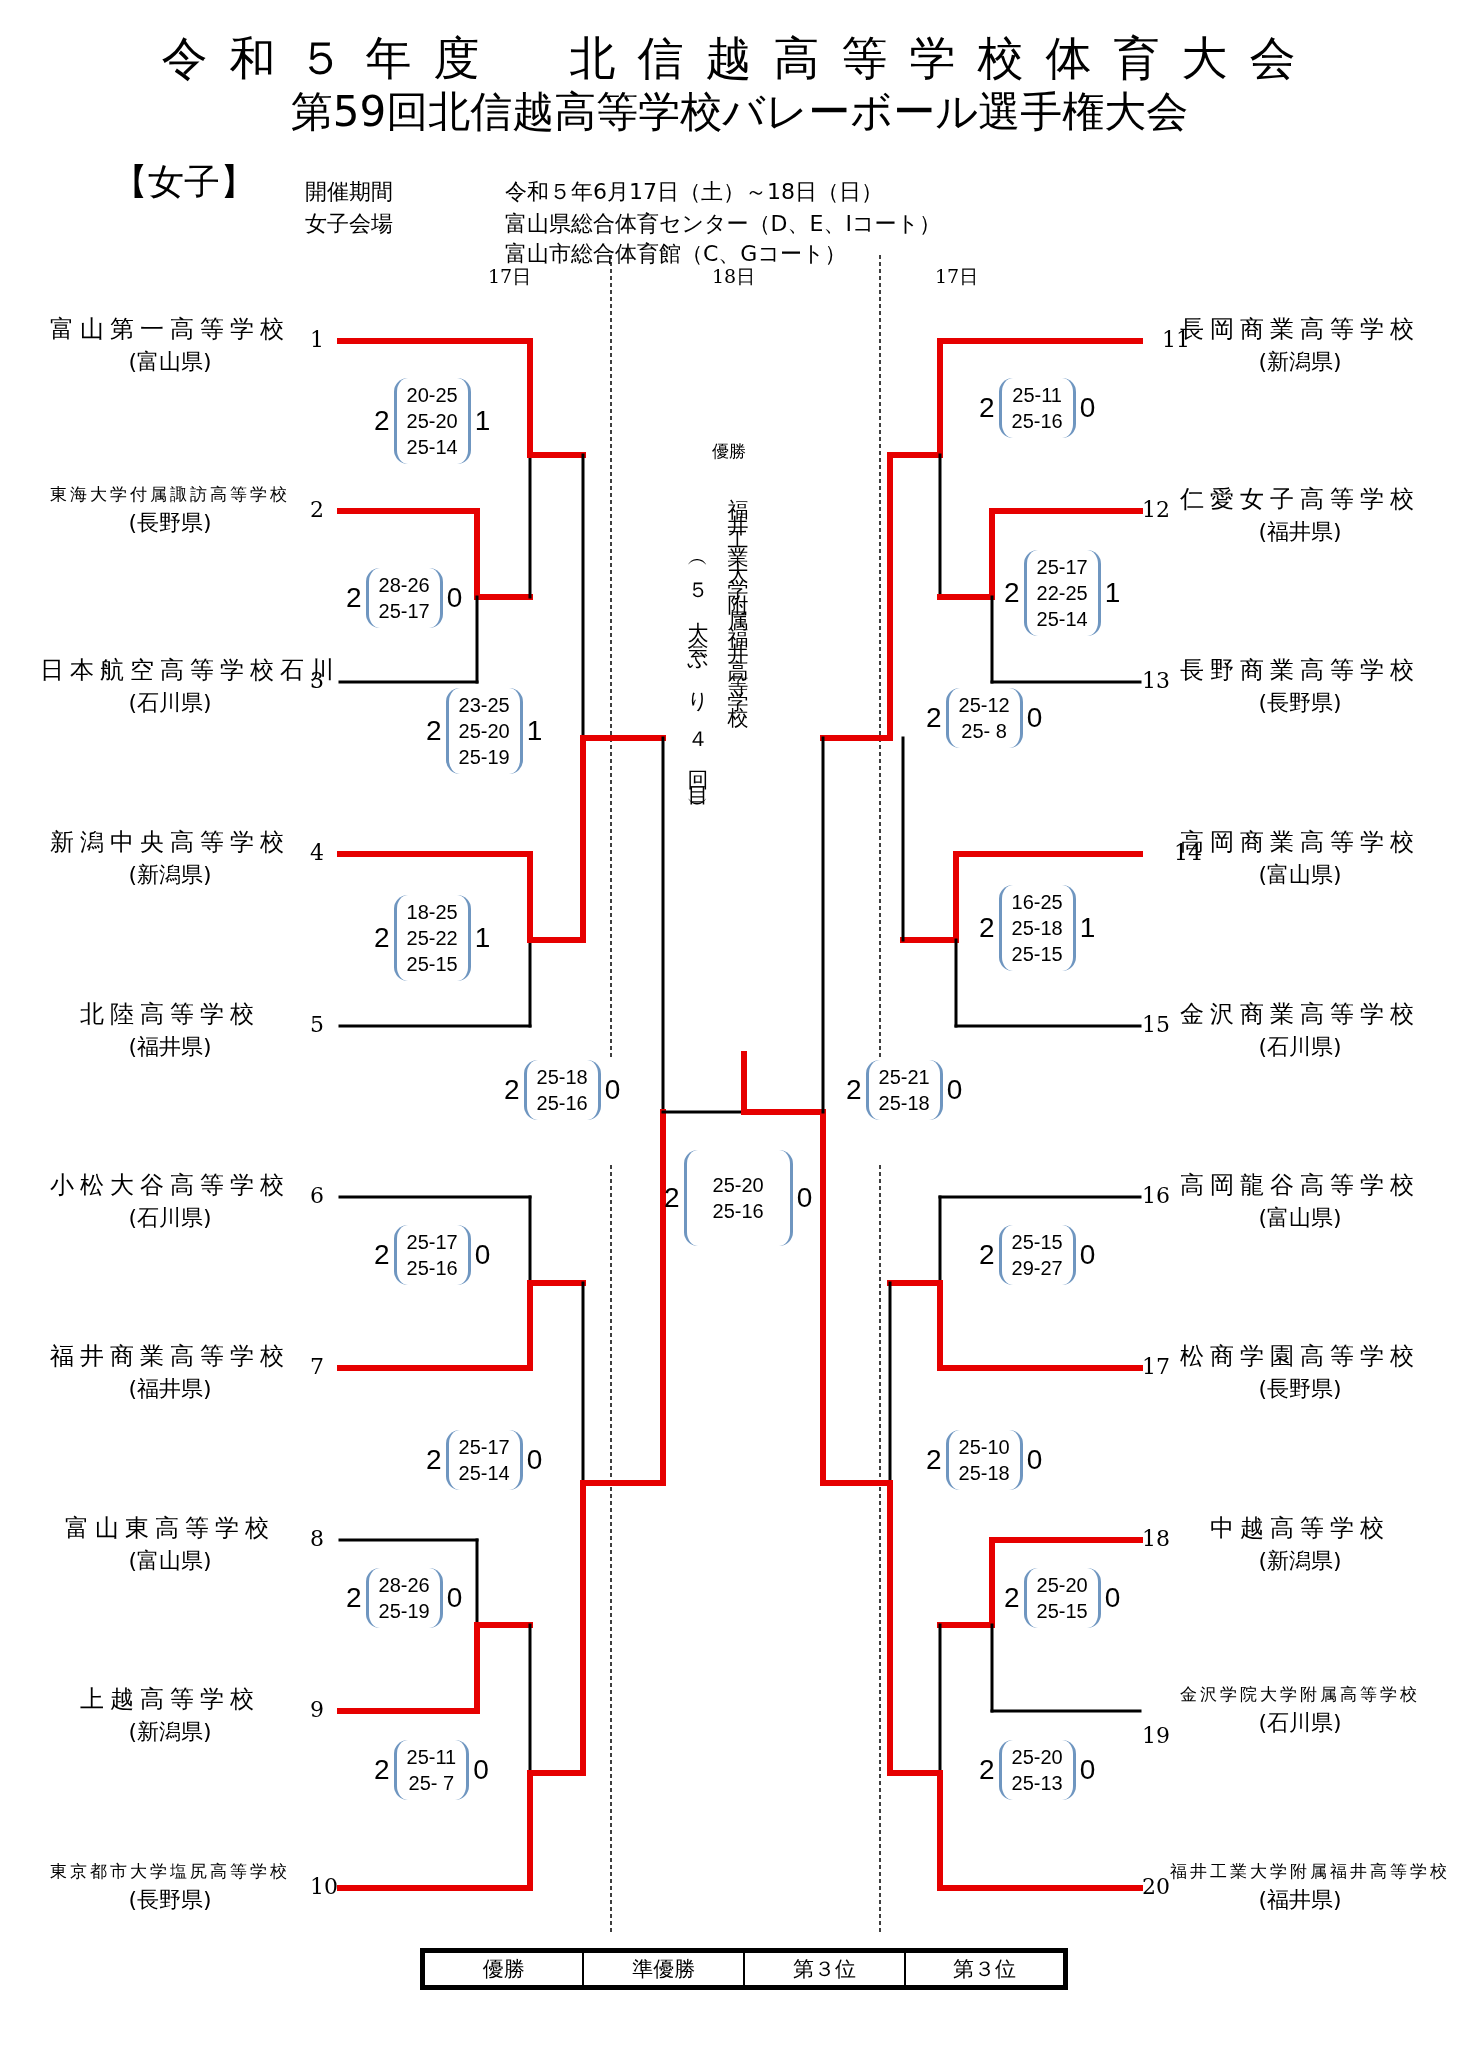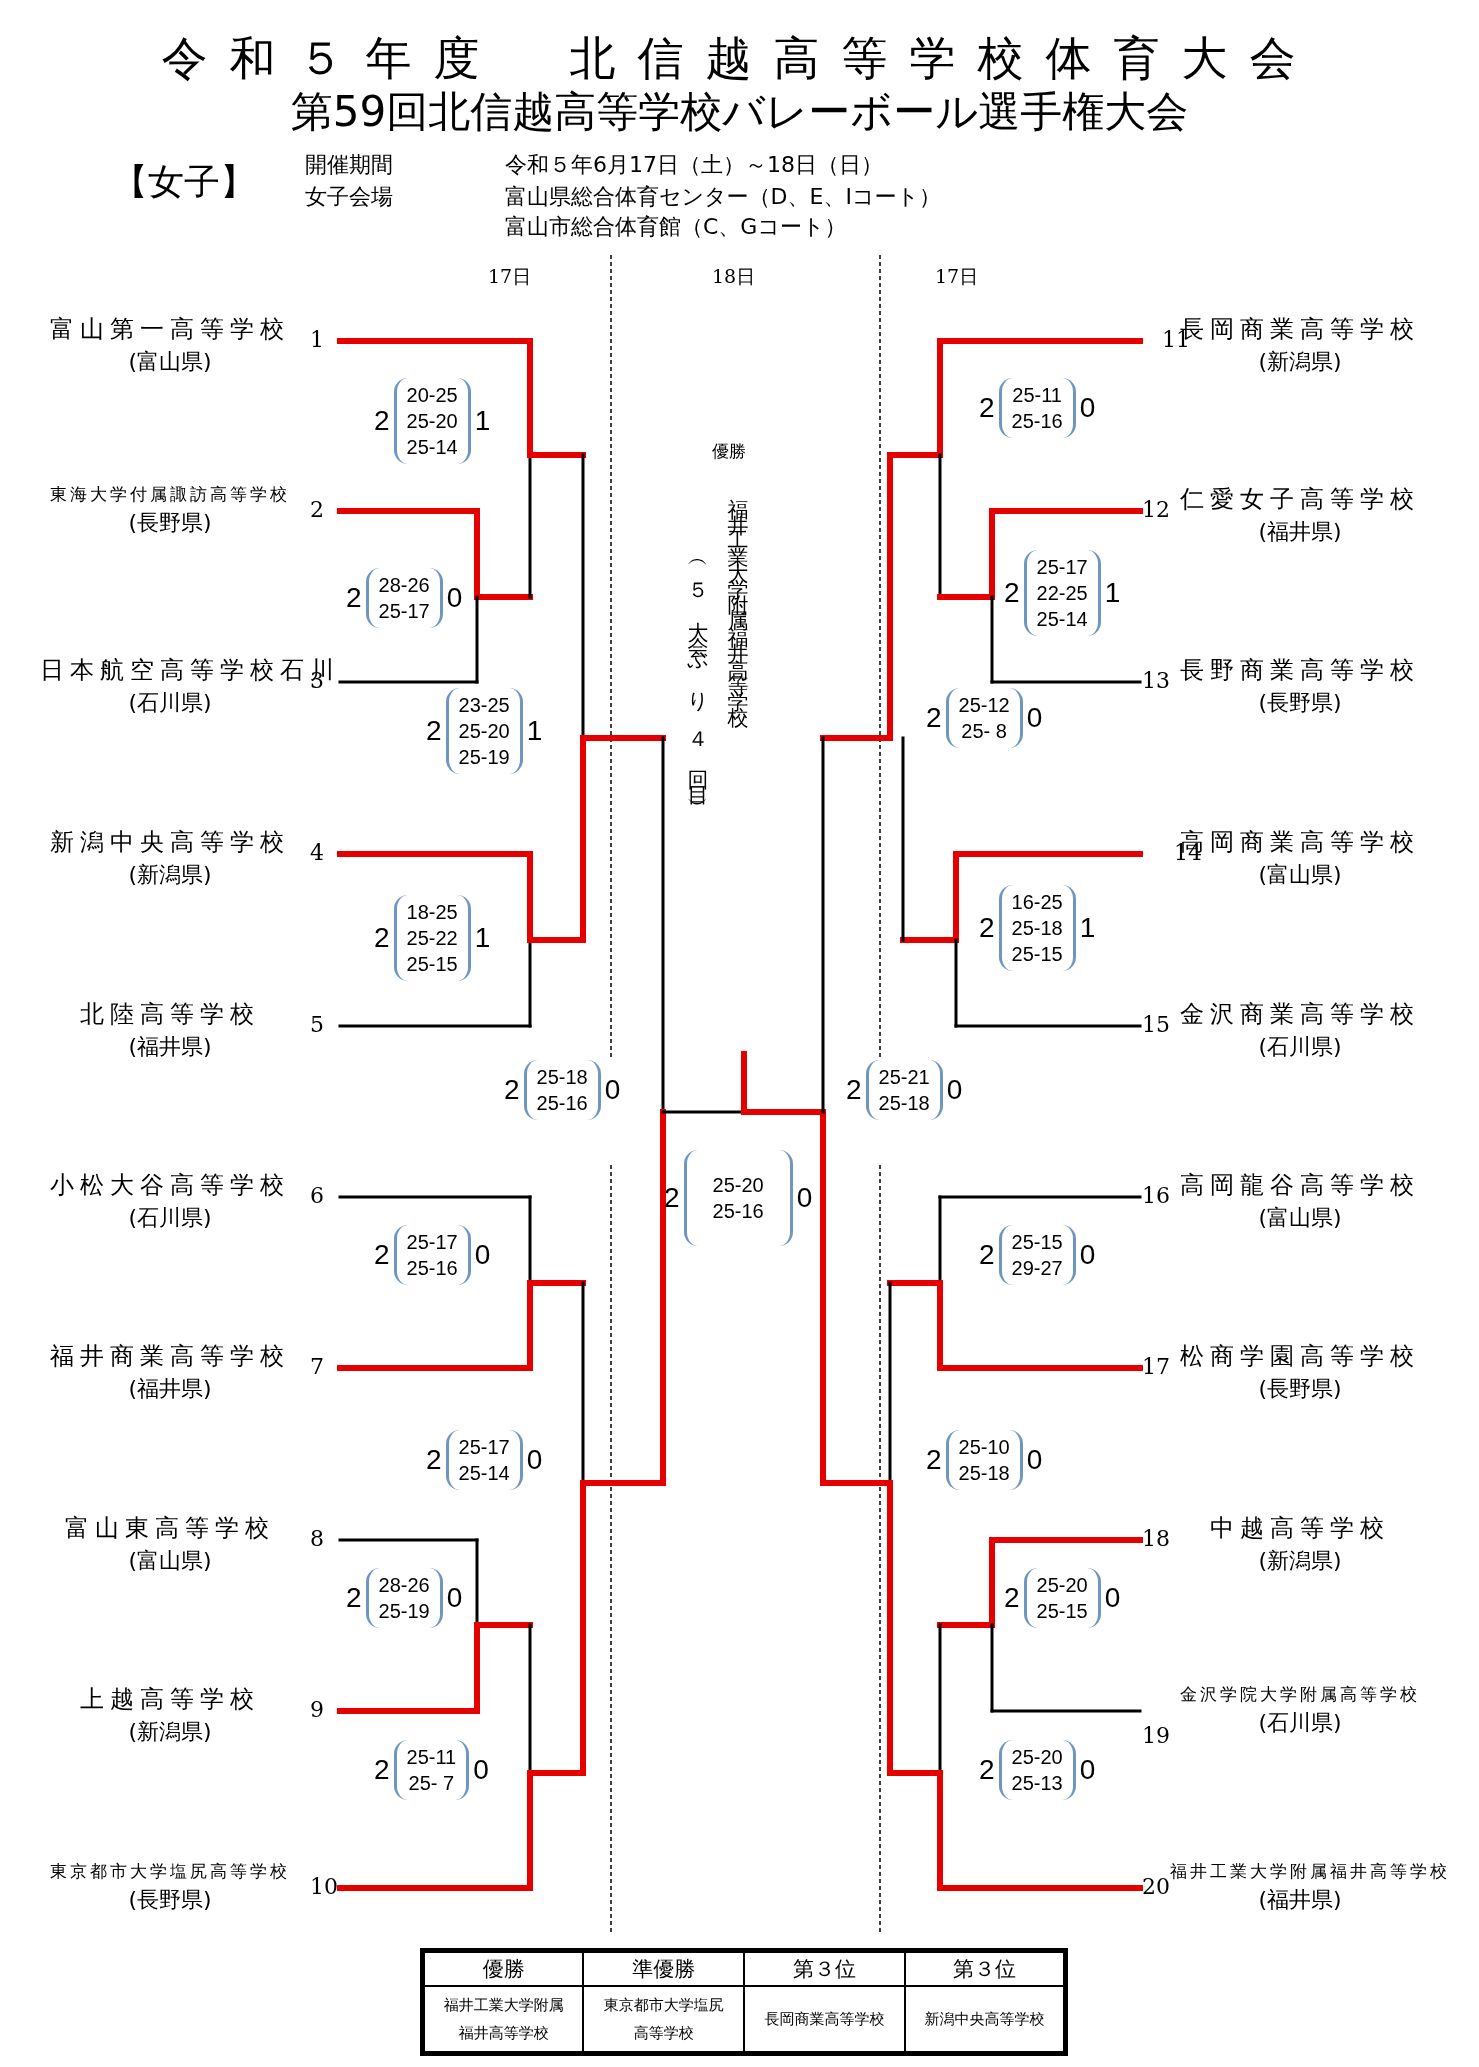--- a/index.html
+++ b/index.html
@@ -1,21 +1,21 @@
 <!DOCTYPE html>
 <html><head>
 <meta charset="utf-8">
 <style>
   html,body{margin:0;padding:0;background:#fff;}
   body{width:1479px;height:2067px;position:relative;overflow:hidden;font-family:"DejaVu Serif",serif;color:#000;}
   .abs{position:absolute;}
   .title1{left:0;width:1479px;top:28px;text-align:center;font-size:46px;letter-spacing:22px;font-family:"DejaVu Sans",sans-serif;}
   .title2{left:0;width:1479px;top:84px;text-align:center;font-size:42px;font-family:"DejaVu Sans",sans-serif;}
   .cat{left:112px;top:158px;font-size:36px;font-family:"DejaVu Sans",sans-serif;}
-  .info{font-size:22px;font-family:"DejaVu Sans",sans-serif;}
+  .info{font-size:22px;font-family:"DejaVu Sans",sans-serif;margin-top:27px;}
   .day{font-size:19px;font-family:"DejaVu Serif",serif;}
   .team{width:260px;text-align:center;font-family:"DejaVu Sans",sans-serif;}
   .tname{font-size:24px;letter-spacing:6px;white-space:nowrap;}
   .tname.small{font-size:17px;letter-spacing:3px;}
   .pref{font-size:22px;margin-top:2px;}
   .seed{font-size:22px;font-family:"DejaVu Serif",serif;}
   .score{display:flex;align-items:center;font-family:"Liberation Sans",sans-serif;}
   .score .sets{font-size:28px;padding:0 4px;}
   .score .games{border-left:3px solid #6f96c0;border-right:3px solid #6f96c0;border-radius:14px;padding:4px 10px;font-size:20px;line-height:26px;text-align:center;}
   .champ-label{font-size:17px;font-family:"DejaVu Sans",sans-serif;}
@@ -394,26 +394,14 @@
 <div class="abs vert" style="left:684px;top:552px;height:420px;">（５大会ぶり４回目）</div>
 
 <table class="res">
   <tbody>
       <tr>
     <th>優勝</th>
     <th>準優勝</th>
     <th>第３位</th>
     <th>第３位</th>
   </tr>
-  <tr>
-    <td>
-          <div>福井工業大学附属</div>
-          <div>福井高等学校</div>
-        </td>
-    <td>
-          <div>東京都市大学塩尻</div>
-          <div>高等学校</div>
-        </td>
-    <td>長岡商業高等学校</td>
-    <td>新潟中央高等学校</td>
-  </tr>
 </tbody>
   </table>
 
 </body></html>

